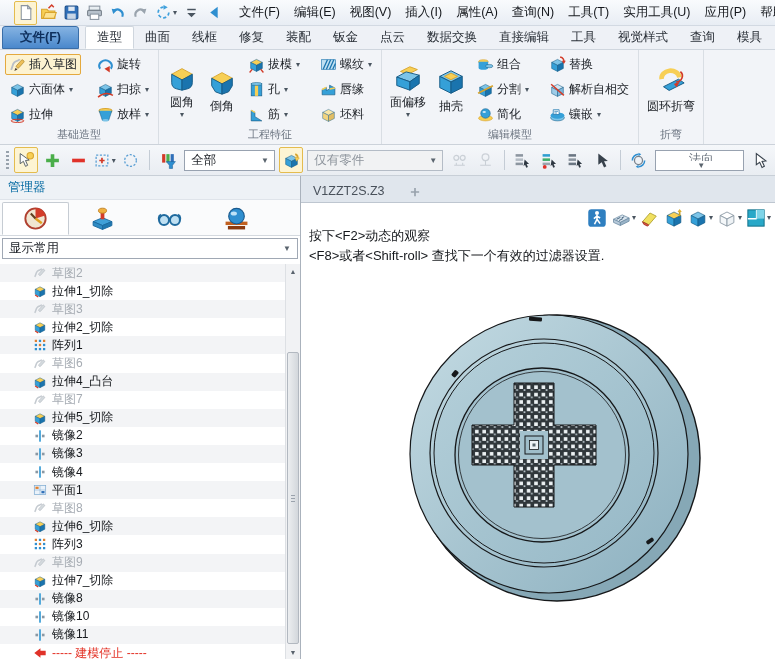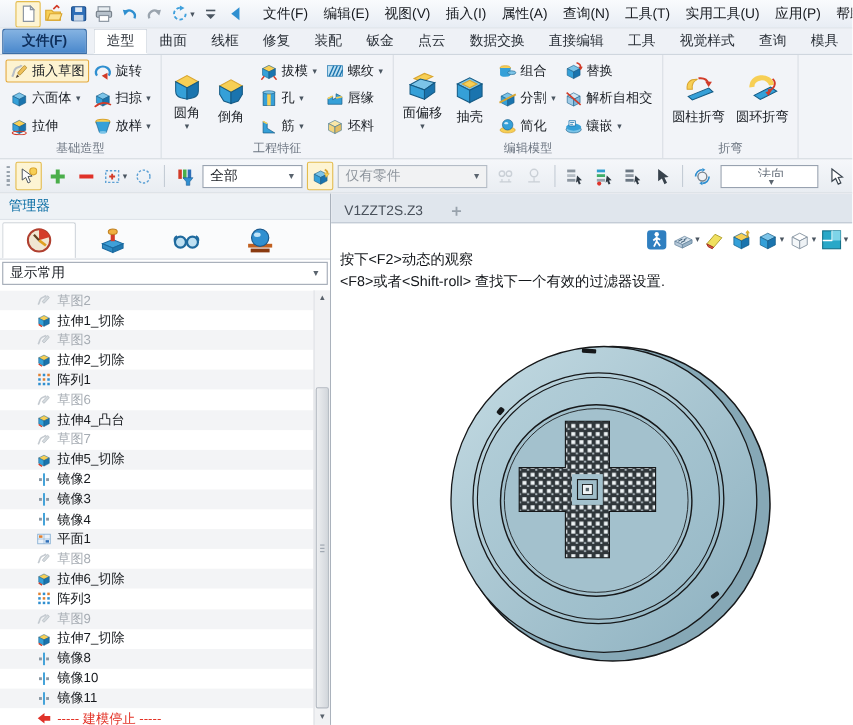--- a/index.html
+++ b/index.html
@@ -36,21 +36,21 @@
 #ribbon{position:absolute;left:0;top:50px;width:775px;height:95px;background:#f2f4f8;
   border-bottom:1px solid #ccd2da;box-sizing:border-box;display:flex;overflow:hidden;}
 .rgroup{display:flex;flex-direction:column;border-right:1px solid #d9dee4;padding:2px 3px 0;box-sizing:border-box;}
 .gbody{display:flex;align-items:stretch;flex:1;}
 .glabel{text-align:center;font-size:11px;color:#6d7682;padding:0 0 2px;}
 .bigbtns{display:flex;}
 .bigbtn{display:flex;flex-direction:column;align-items:center;padding:2px 4px 0;border:1px solid transparent;border-radius:2px;justify-content:center;}
 .bigbtn .icon{width:30px;height:30px;}
 .blabel{font-size:12px;margin-top:1px;white-space:nowrap;}
 .bdd{font-size:8px;color:#4a5560;line-height:8px;}
-.smallgrid{display:grid;grid-auto-flow:column;grid-template-rows:repeat(3,1fr);column-gap:0;align-items:center;margin:0 2px;}
+.smallgrid{display:grid;grid-auto-flow:column;grid-template-rows:repeat(3,1fr);column-gap:12px;align-items:center;margin:0 2px;}
 .smallbtn{display:flex;align-items:center;gap:3px;font-size:12px;padding:1px 3px;border:1px solid transparent;border-radius:2px;white-space:nowrap;}
 .smallbtn .icon{width:17px;height:17px;flex:0 0 17px;}
 .smallbtn.hl{border:1px solid #e4a93e;background:#fdf3d1;}
 .sdd{font-size:8px;color:#4a5560;margin-left:1px;}
 
 
 #seltoolbar{position:absolute;left:0;top:145px;width:775px;height:31px;box-sizing:border-box;
   background:linear-gradient(#f5f7fa,#e9edf2);border-bottom:1px solid #c8cfd7;
   display:flex;align-items:center;padding:0 3px;gap:2px;overflow:hidden;}
 .thandle{width:3px;height:18px;margin:0 3px;
@@ -488,31 +488,20 @@
             <span class="slabel">镶嵌</span>
             <span class="sdd">▾</span>
           </div>
         </div>
       </div>
       <div class="glabel">编辑模型</div>
     </section>
     <section class="rgroup">
       <div class="gbody">
         <div class="bigbtns">
-          <div class="bigbtn">
-            <span class="icon">
-              <svg viewBox="0 0 32 32">
-                <path d="M6 22 L26 14 L30 17.5 L10 25.5 Z" fill="#35a0d8" stroke="#155a84"></path>
-                <path d="M5 15 Q4 5 15 5.5 Q9 8 10 15 Z" fill="#f7cf55" stroke="#d9a52f"></path>
-                <path d="M16 4.5 Q24 3.5 25.5 9.5" stroke="#d23b28" stroke-width="2" fill="none"></path>
-                <polygon points="25.8,13 22.5,7.5 29,7.8" fill="#d23b28"></polygon>
-              </svg>
-            </span>
-            <div class="blabel">圆柱折弯</div>
-          </div>
           <div class="bigbtn">
             <span class="icon">
               <svg viewBox="0 0 32 32">
                 <path d="M8 21 L24 13 L30 17 L14 25 Z" fill="#35a0d8" stroke="#155a84"></path>
                 <path d="M6 13 A9.5 8 0 0 1 25 11" fill="none" stroke="#f7cf55" stroke-width="5"></path>
                 <path d="M26 5 A7.5 6.5 0 0 1 21.5 16" stroke="#d23b28" stroke-width="1.8" fill="none"></path>
                 <polygon points="19,18 25.5,15.5 22,21.5" fill="#d23b28"></polygon>
               </svg>
             </span>
             <div class="blabel">圆环折弯</div>

